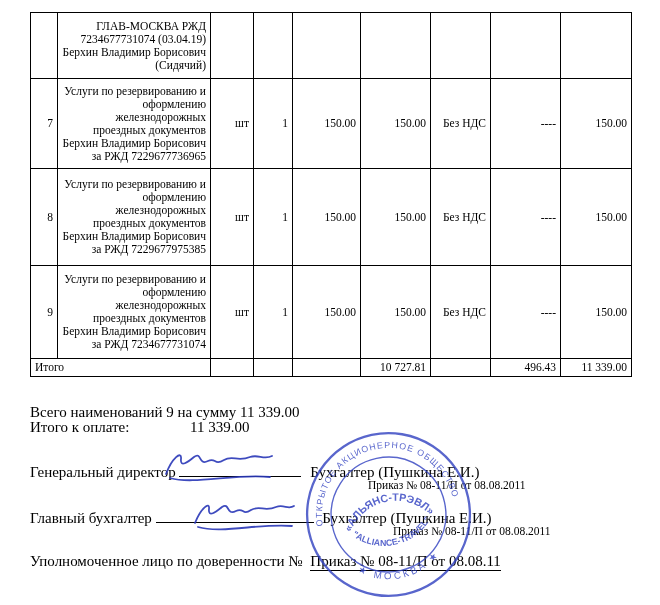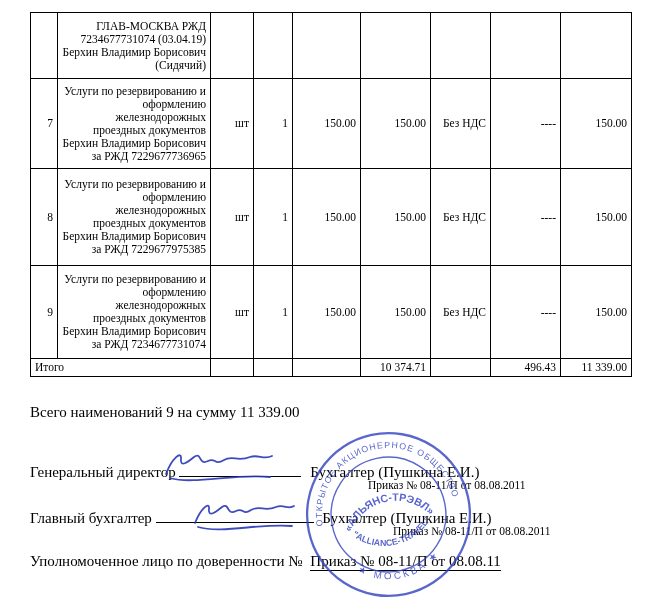--- a/index.html
+++ b/index.html
@@ -104,30 +104,33 @@
       <td class="ctr">Без НДС</td>
       <td class="ctr">----</td>
       <td class="money">150.00</td>
     </tr>
 
     <tr class="totals">
       <td class="lbl" colspan="2">Итого</td>
       <td></td>
       <td></td>
       <td></td>
-      <td class="money">10 374.71</td>
+      <td class="money">10 727.81</td>
       <td></td>
       <td class="money">496.43</td>
       <td class="money">11 339.00</td>
     </tr>
   </tbody>
 </table>
 
 <div class="summary">
   <div class="row">Всего наименований 9 на сумму 11 339.00</div>
+  <div class="row">
+    <span class="lab">Итого к оплате:</span><span>11 339.00</span>
+  </div>
 </div>
 
 <div class="sigline" style="left:30px;top:464px">
   <span>Генеральный директор</span>
   <span class="u-line" style="width:122px"></span>
   <span style="margin-left:5px">Бухгалтер (Пушкина Е.И.)</span>
 </div>
 <div class="order" style="left:368px;top:479px">Приказ № 08-11/П от 08.08.2011</div>
 
 <div class="sigline" style="left:30px;top:510px">

